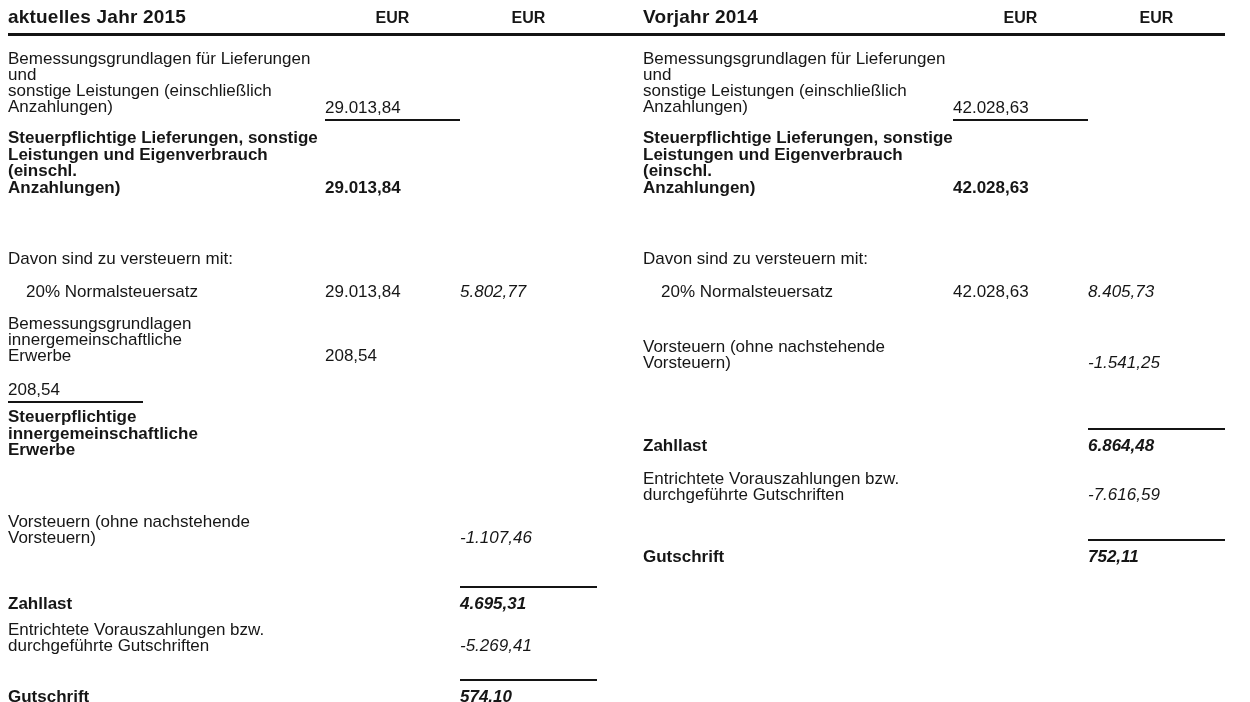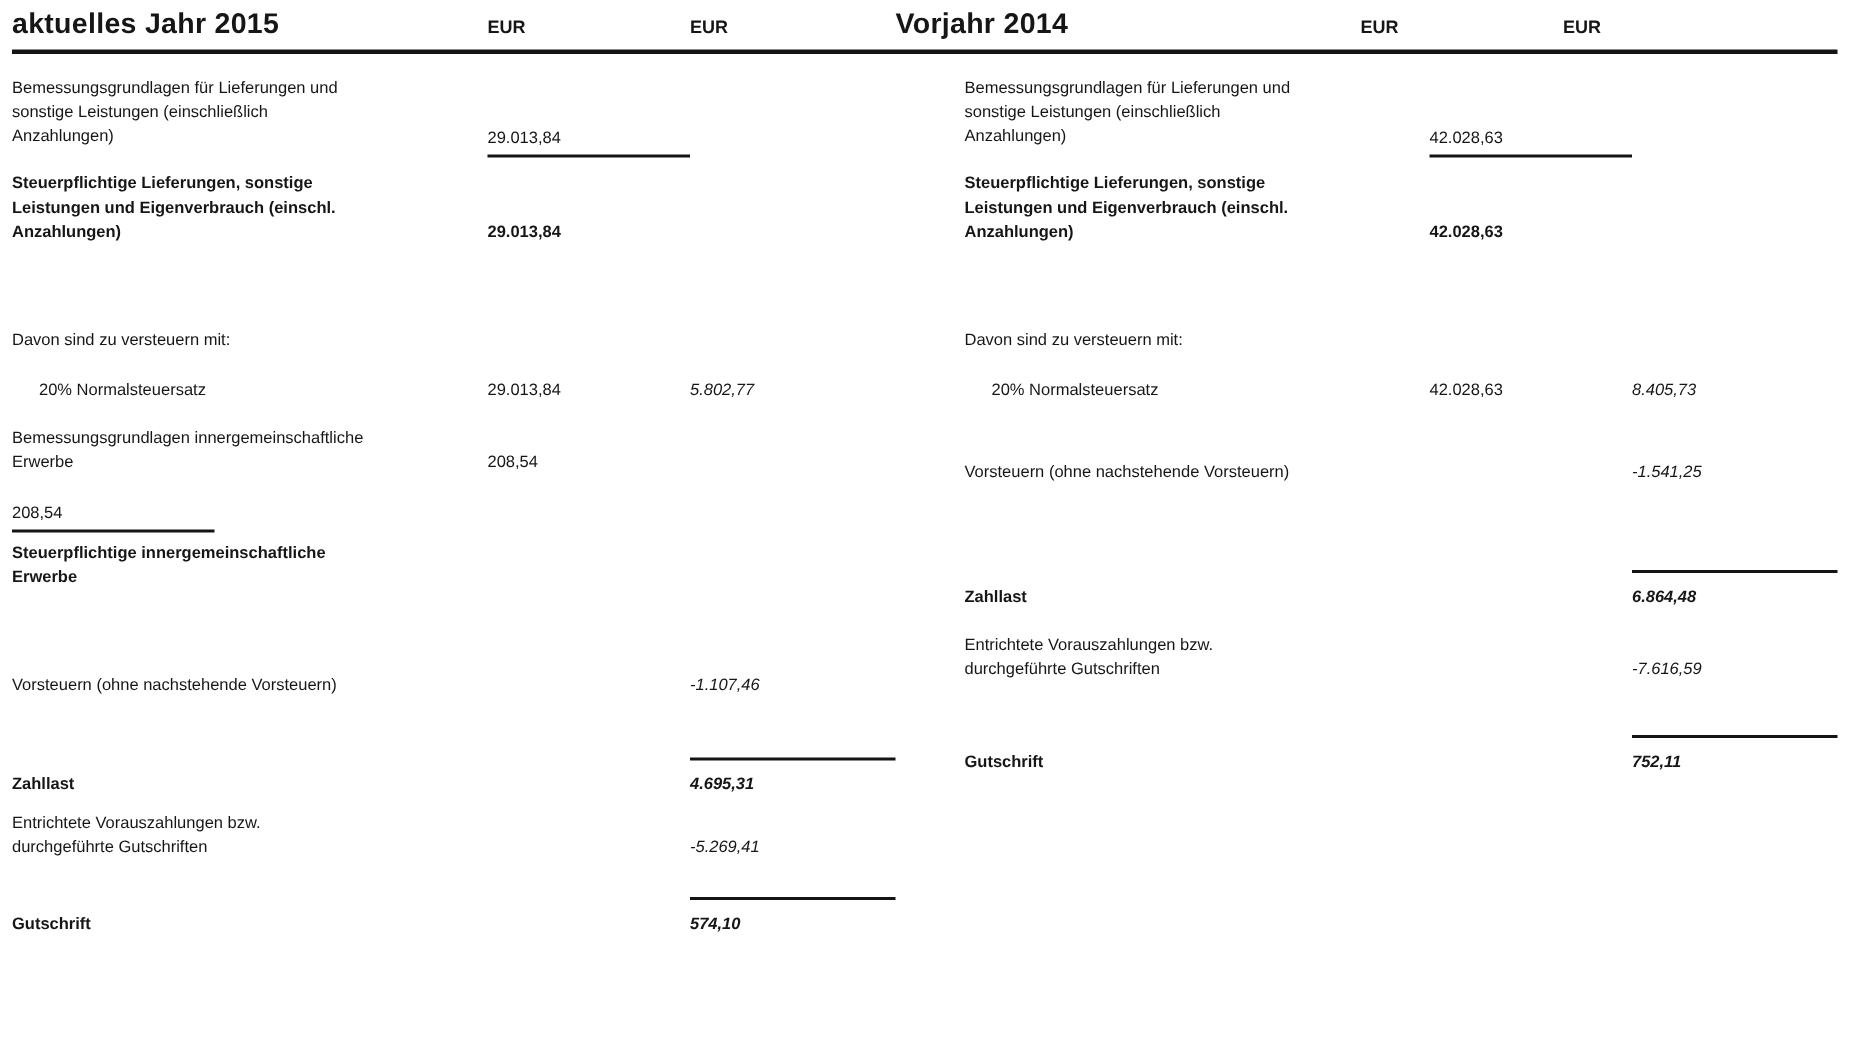--- a/index.html
+++ b/index.html
@@ -25,46 +25,46 @@
   .header-row {
     display: flex;
     align-items: baseline;
     border-bottom: 3px solid #141414;
     padding-bottom: 5px;
   }
   .header-half {
     display: flex;
     align-items: baseline;
   }
-  .header-half.left  { width: 589px; }
+  .header-half.left  { width: 589px; margin-right: 46px; }
   .header-half.right { width: 582px; }
   .panel-title {
     flex: 1 1 auto;
     font-size: 19px;
     font-weight: 700;
     letter-spacing: 0.2px;
   }
   .eur {
     width: 135px;
-    text-align: left;
-    font-size: 12px;
+    text-align: center;
+    font-size: 16px;
     font-weight: 700;
   }
   .eur.c2 { width: 137px; }
   
   .cols {
     display: flex;
   }
   .panel { width: 589px; margin-right: 46px; }
   .panel.right { width: 582px; margin-right: 0; }
   
   .row {
     display: flex;
     align-items: flex-end;
-    font-size: 11px;
+    font-size: 17px;
     line-height: 16px;
   }
   .row.bold { font-weight: 700; line-height: 16.5px; }
   .label {
     flex: 1 1 auto;
     white-space: pre-line;
   }
   .label.indent { padding-left: 18px; }
   .v1, .v2 {
     flex: 0 0 auto;

